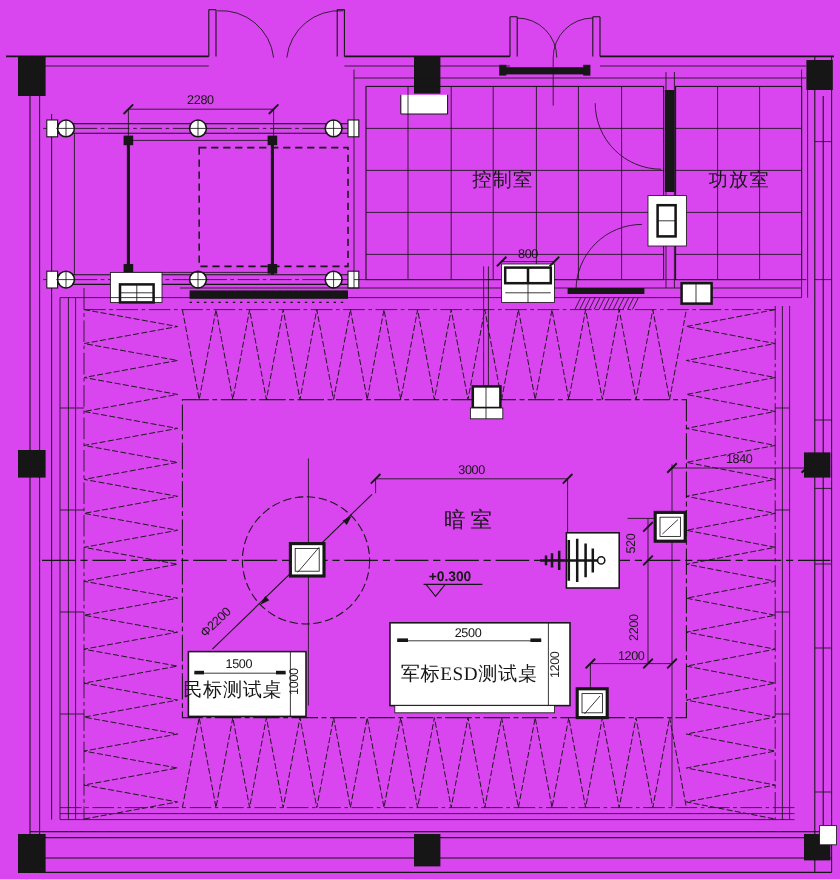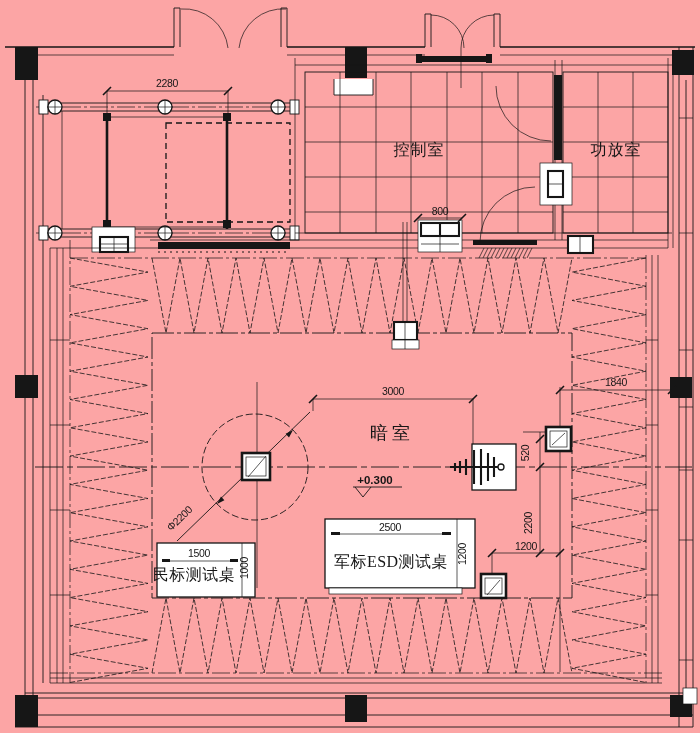--- a/index.html
+++ b/index.html
@@ -1,16 +1,16 @@
 <!DOCTYPE html>
 <html><head>
 <meta charset="utf-8">
 <style>
   html,body{margin:0;padding:0;background:#ffffff;}
-  .page{position:relative;width:700px;height:733px;background:#fca5a5;overflow:hidden;}
+  .page{position:relative;width:700px;height:733px;background:#d946ef;overflow:hidden;}
   svg{position:absolute;left:0;top:0;}
   .s{stroke:#161616;fill:none;stroke-width:1;}
   .t7{stroke-width:.7;} .t9{stroke-width:.9;} .t12{stroke-width:1.3;} .t16{stroke-width:1.6;}
   .t2{stroke-width:2.1;} .t24{stroke-width:2.6;}
   .k{fill:#161616;stroke:none;}
   .w{fill:#ffffff;}
   .dd{stroke-dasharray:18 3 3 3;}
   .dc{stroke-dasharray:7 3;}
   .dsh{stroke-dasharray:6 4;}
   .zz{stroke-dasharray:5 2;stroke-width:.8;}

